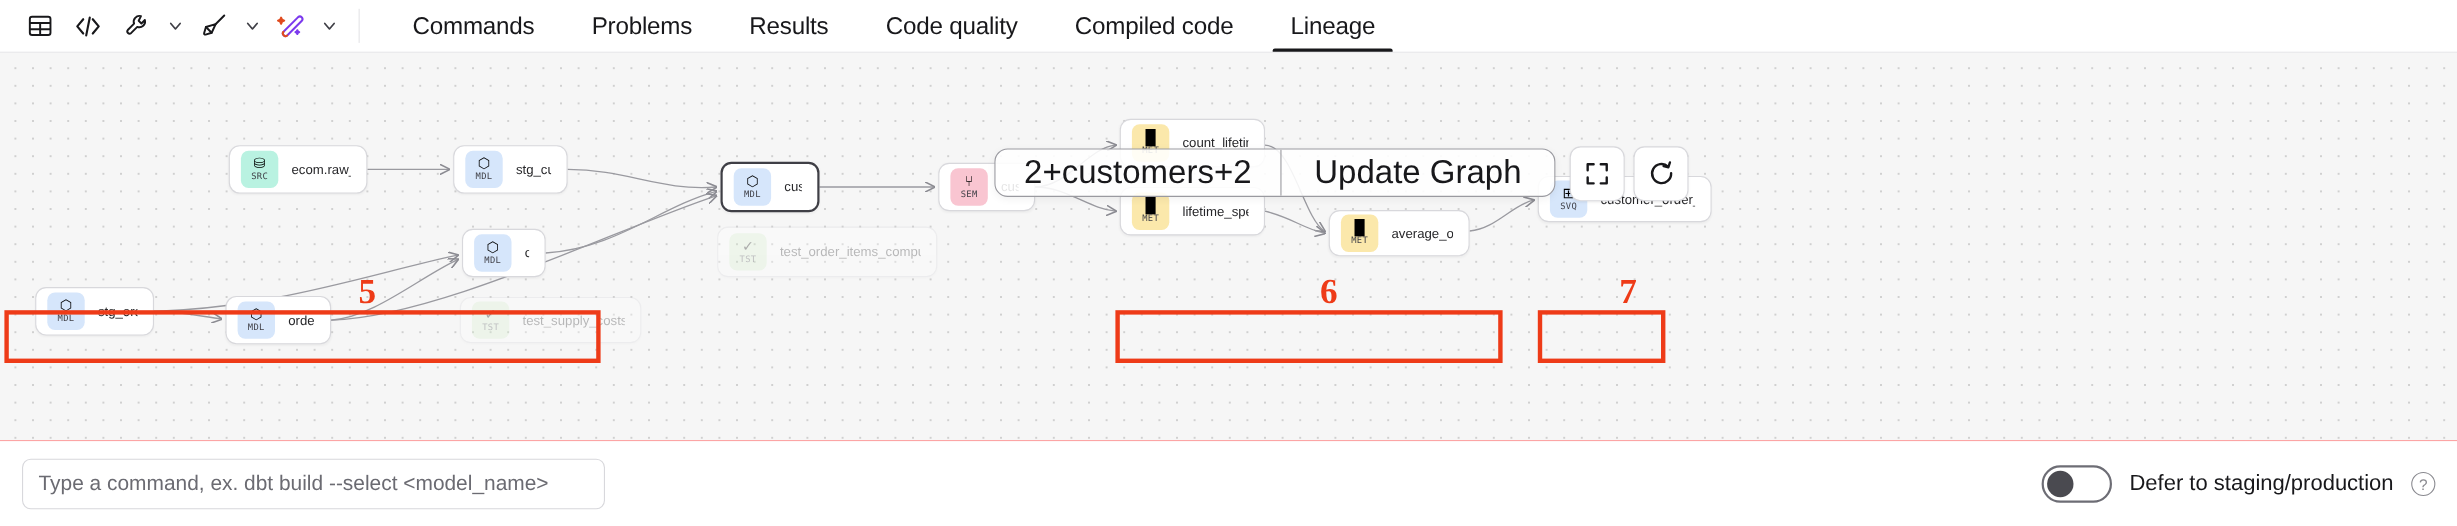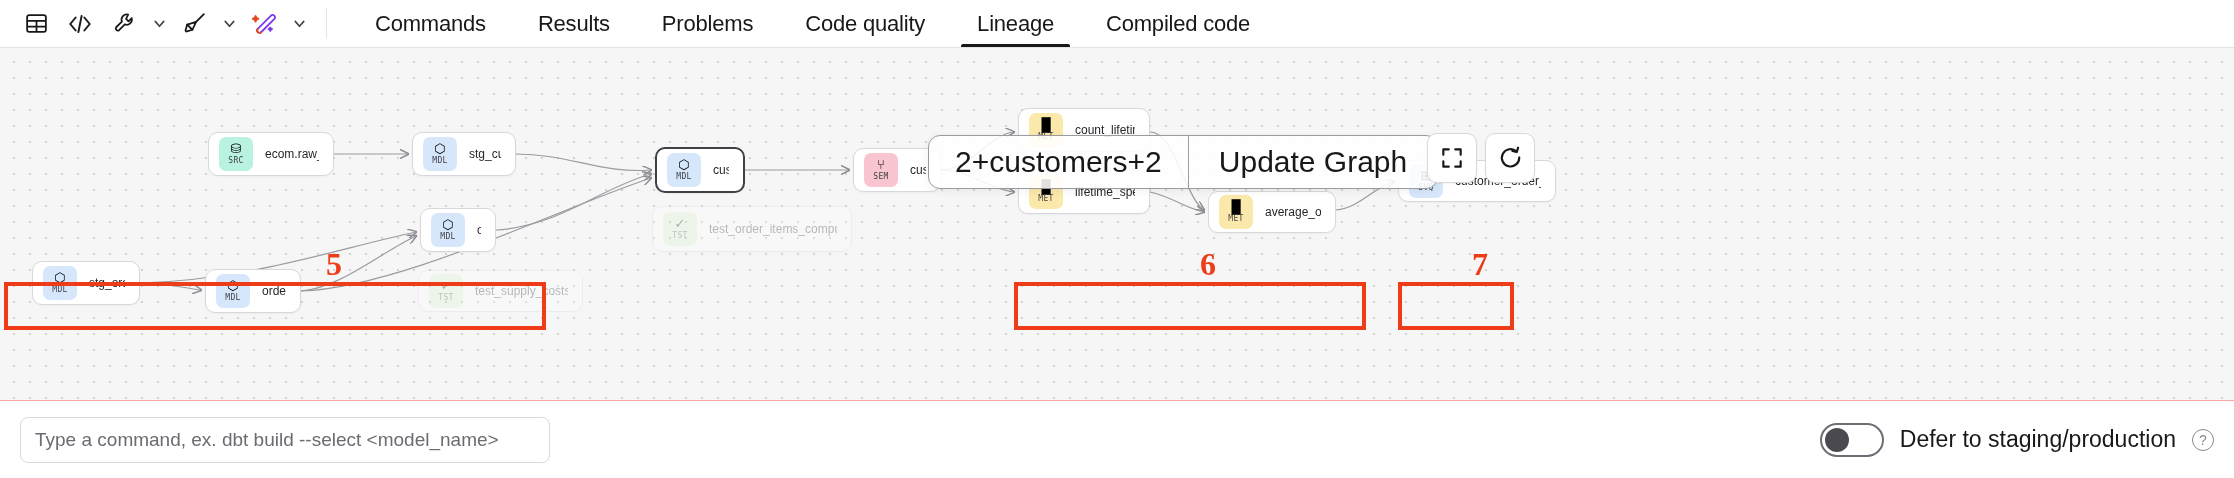--- a/index.html
+++ b/index.html
@@ -230,21 +230,21 @@
     flex: 0 0 64px;
   }
   .toggle .knob {
     position: absolute;
     top: 3px; left: 3px;
     width: 24px; height: 24px;
     border-radius: 50%;
     background: #4a4a50;
   }
   .defer-label {
-    font-size: 23px;
+    font-size: 20px;
     color: #18181b;
     white-space: nowrap;
   }
   .help-icon {
     width: 22px; height: 22px;
     border-radius: 50%;
     border: 1.5px solid #8a8a90;
     color: #8a8a90;
     font-size: 14px;
     display: flex; align-items: center; justify-content: center;
@@ -341,33 +341,33 @@
       </div>
     </div>
 
     <div class="divider-v"></div>
 
     <div class="tabs">
       <div class="tab">
           <span>Commands</span>
         </div>
       <div class="tab">
+          <span>Problems</span>
+        </div>
+      <div class="tab">
           <span>Results</span>
-        </div>
-      <div class="tab">
-          <span>Problems</span>
         </div>
       <div class="tab">
           <span>Code quality</span>
         </div>
+      <div class="tab">
+          <span>Compiled code</span>
+        </div>
       <div class="tab active">
           <span>Lineage</span>
-        </div>
-      <div class="tab">
-          <span>Compiled code</span>
         </div>
     </div>
   </div>
 
   <div class="canvas-wrap" id="canvas">
 
     <svg class="edges" viewBox="0 0 2234 352" preserveAspectRatio="none">
       <defs>
         <marker id="ar" markerWidth="8" markerHeight="8" refX="7" refY="4" orient="auto">
           <path d="M0,0 L8,4 L0,8" fill="none" stroke="#8b8b92" stroke-width="1.2"></path>
@@ -477,21 +477,21 @@
         </div>
         <div class="node faded" style="left: 418px; top: 222px; width: 165px; height: 42px;">
           <div class="node-badge badge-tst">
             <span class="glyph">✓</span>
             <span class="kind">TST</span>
           </div>
           <div class="node-label two-line">test_supply_costs_sum_correctly</div>
         </div>
       </div>
 
-    <div class="graph-overlay" style="left:928px; top:87px; height:54px;">
+    <div class="graph-overlay" style="left:904px; top:87px; height:44px;">
       <div class="ov-text">2+customers+2</div>
       <div class="ov-sep"></div>
       <div class="ov-btn">Update Graph</div>
     </div>
 
     <div class="canvas-ctrl" style="left:1427px; top:85px;">
       <svg width="26" height="26" viewBox="0 0 24 24" fill="none" stroke="#18181b" stroke-width="2" stroke-linecap="round" stroke-linejoin="round">
         <polyline points="4,9 4,4 9,4"></polyline>
           <polyline points="15,4 20,4 20,9"></polyline>
         <polyline points="20,15 20,20 15,20"></polyline>

